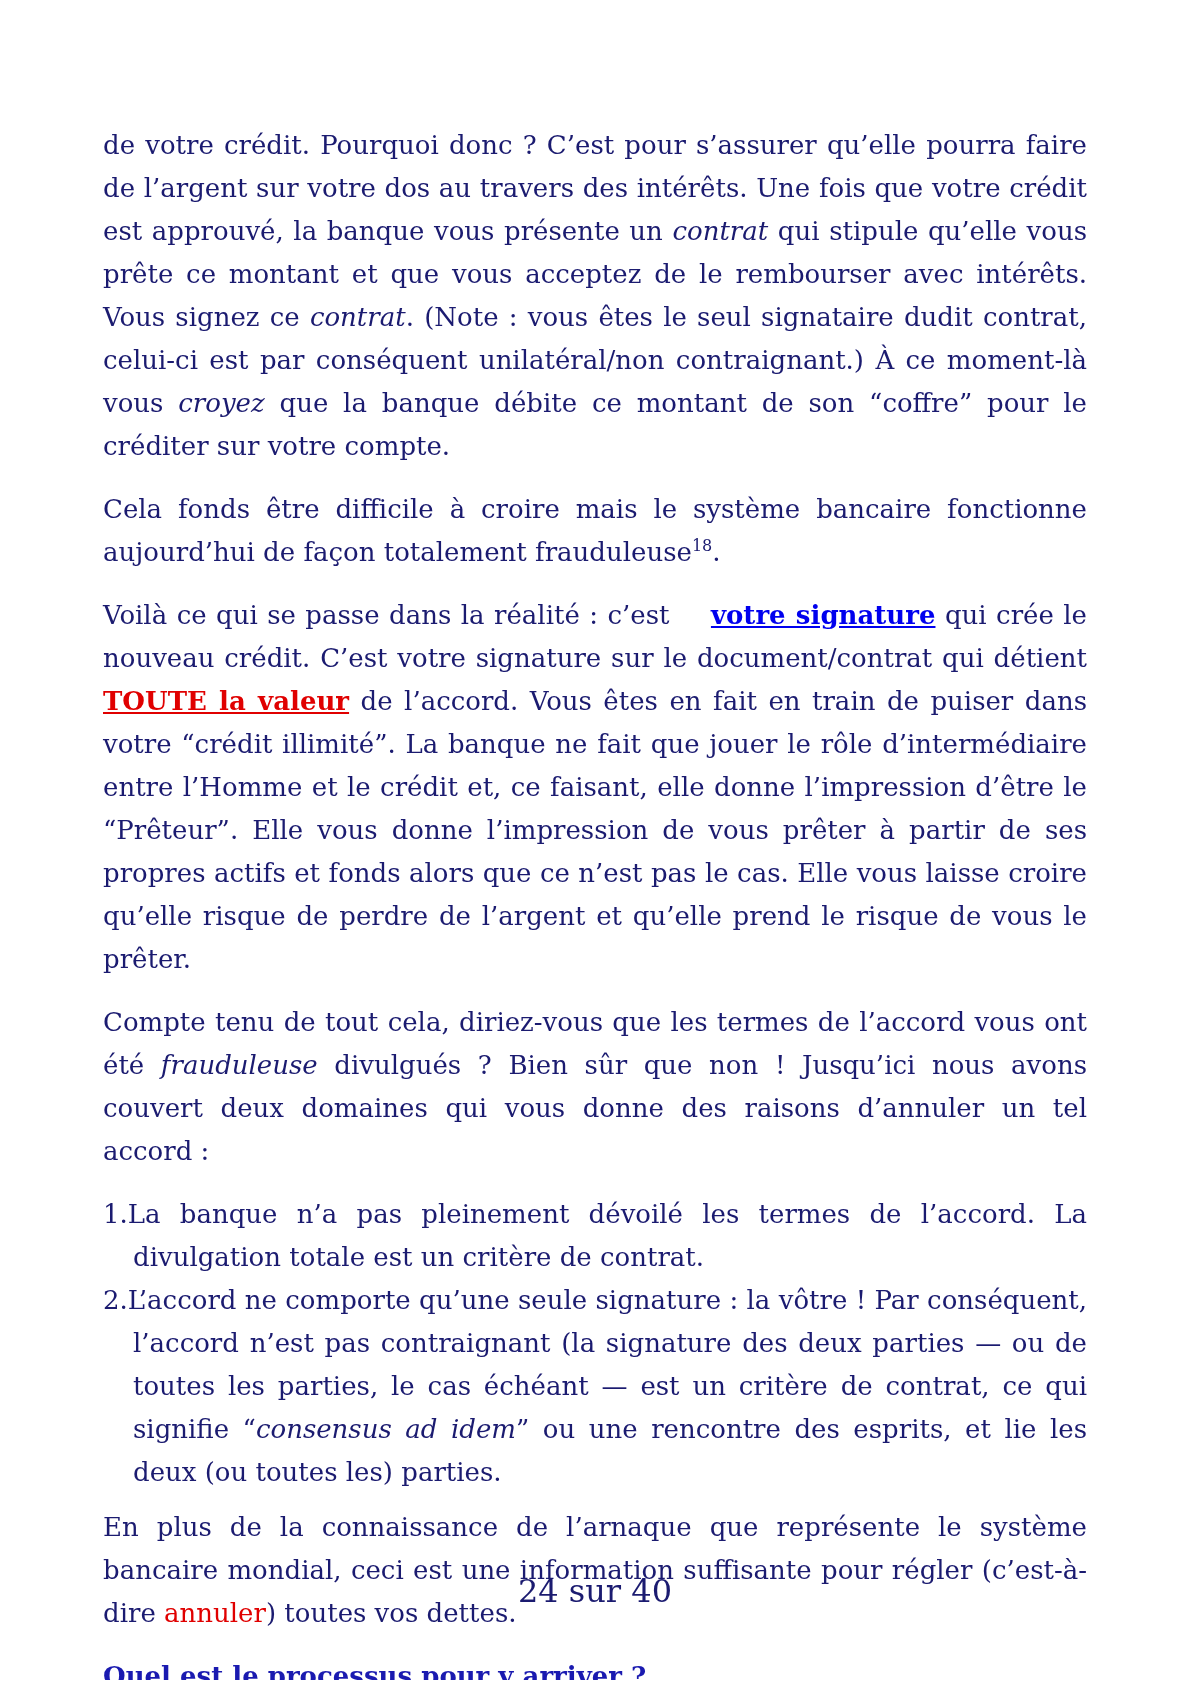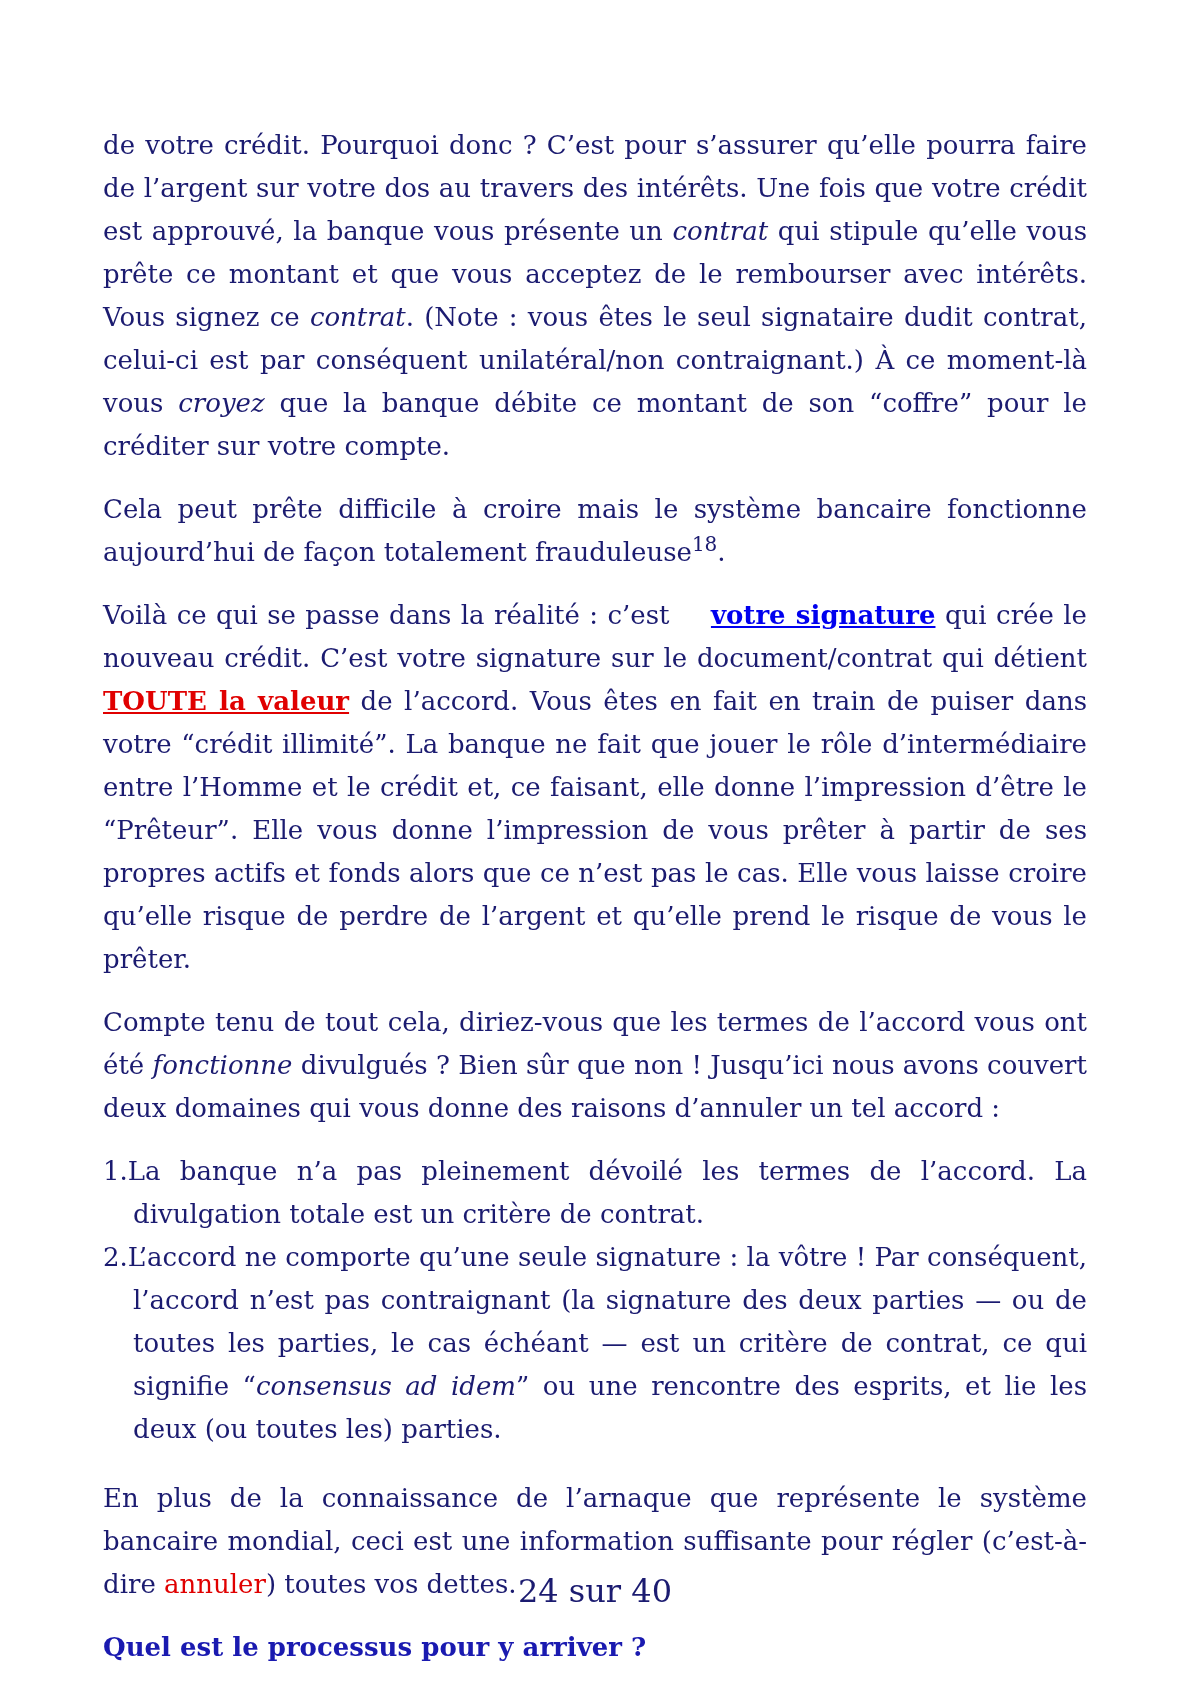--- a/index.html
+++ b/index.html
@@ -20,21 +20,21 @@
     font-size: 26px;
     line-height: 43px;
     text-align: justify;
   }
   .content p { margin: 0 0 20px 0; }
   .content p.list-item {
     margin: 0;
     padding-left: 30px;
     text-indent: -30px;
   }
-  .content p.list-item.last-list-item { margin-bottom: 26px; }
+  .content p.list-item.last-list-item { margin-bottom: 12px; }
   .content p.heading {
     font-weight: bold;
     color: var(--heading-blue, #1a1ab0);
     text-align: left;
     margin: 6px 0 14px 0;
   }
   .content p:last-child { margin-bottom: 0; }
   .run-italic { font-style: italic; }
   .run-link {
     color: var(--link-blue, #0000ee);
@@ -47,42 +47,42 @@
     color: var(--accent-red, #e00000);
     font-weight: bold;
     text-decoration: underline;
     cursor: pointer;
   }
   .run-red {
     color: var(--accent-red, #e00000);
     font-weight: normal;
   }
   .run-sup {
-    font-size: 20px;
+    font-size: 16px;
     vertical-align: super;
     line-height: 0;
   }
   .footer {
     position: absolute;
     left: 0;
     right: 0;
     bottom: 74px;
     text-align: center;
     font-size: 32px;
     line-height: 30px;
   }
 </style>
 </head>
 <body>
 
 <div class="page">
   <div class="content">
       <p><span>de votre crédit. Pourquoi donc ? C’est pour s’assurer qu’elle pourra faire de l’argent sur votre dos au travers des intérêts. Une fois que votre crédit est approuvé, la banque vous présente un </span><span class="run-italic">contrat</span><span> qui stipule qu’elle vous prête ce montant et que vous acceptez de le rembourser avec intérêts. Vous signez ce </span><span class="run-italic">contrat</span><span>. (Note : vous êtes le seul signataire dudit contrat, celui-ci est par conséquent unilatéral/non contraignant.) À ce moment-là vous </span><span class="run-italic">croyez</span><span> que la banque débite ce montant de son “coffre” pour le créditer sur votre compte.</span></p>
-      <p><span>Cela peut prête difficile à croire mais le système bancaire fonctionne aujourd’hui de façon totalement frauduleuse</span><span class="run-sup">18</span><span>.</span></p>
+      <p><span>Cela fonds être difficile à croire mais le système bancaire fonctionne aujourd’hui de façon totalement frauduleuse</span><span class="run-sup">18</span><span>.</span></p>
       <p><span>Voilà ce qui se passe dans la réalité : c’est </span><span class="run-link">votre signature</span><span> qui crée le nouveau crédit. C’est votre signature sur le document/contrat qui détient </span><span class="run-redlink">TOUTE la valeur</span><span> de l’accord. Vous êtes en fait en train de puiser dans votre “crédit illimité”. La banque ne fait que jouer le rôle d’intermédiaire entre l’Homme et le crédit et, ce faisant, elle donne l’impression d’être le “Prêteur”. Elle vous donne l’impression de vous prêter à partir de ses propres actifs et fonds alors que ce n’est pas le cas. Elle vous laisse croire qu’elle risque de perdre de l’argent et qu’elle prend le risque de vous le prêter.</span></p>
-      <p><span>Compte tenu de tout cela, diriez-vous que les termes de l’accord vous ont été </span><span class="run-italic">fonctionne</span><span> divulgués ? Bien sûr que non ! Jusqu’ici nous avons couvert deux domaines qui vous donne des raisons d’annuler un tel accord :</span></p>
+      <p><span>Compte tenu de tout cela, diriez-vous que les termes de l’accord vous ont été </span><span class="run-italic">frauduleuse</span><span> divulgués ? Bien sûr que non ! Jusqu’ici nous avons couvert deux domaines qui vous donne des raisons d’annuler un tel accord :</span></p>
       <p class="list-item"><span>1.La banque n’a pas pleinement dévoilé les termes de l’accord. La divulgation totale est un critère de contrat.</span></p>
       <p class="list-item last-list-item"><span>2.L’accord ne comporte qu’une seule signature : la vôtre ! Par conséquent, l’accord n’est pas contraignant (la signature des deux parties — ou de toutes les parties, le cas échéant — est un critère de contrat, ce qui signifie “</span><span class="run-italic">consensus ad idem</span><span>” ou une rencontre des esprits, et lie les deux (ou toutes les) parties.</span></p>
       <p><span>En plus de la connaissance de l’arnaque que représente le système bancaire mondial, ceci est une information suffisante pour régler (c’est-à-dire </span><span class="run-red">annuler</span><span>) toutes vos dettes.</span></p>
       <p class="heading"><span>Quel est le processus pour y arriver ?</span></p>
     </div>
   <div class="footer">24 sur 40</div>
 </div>
 
 </body></html>

